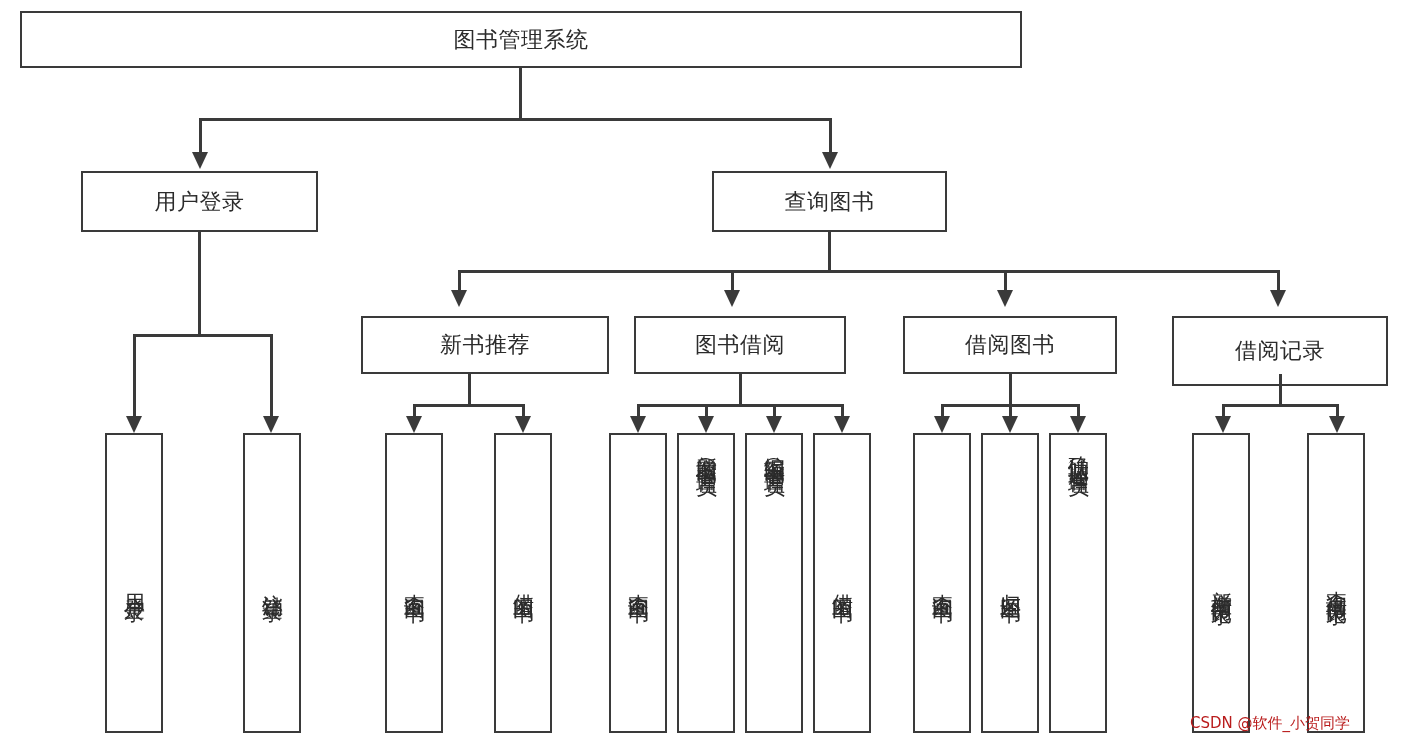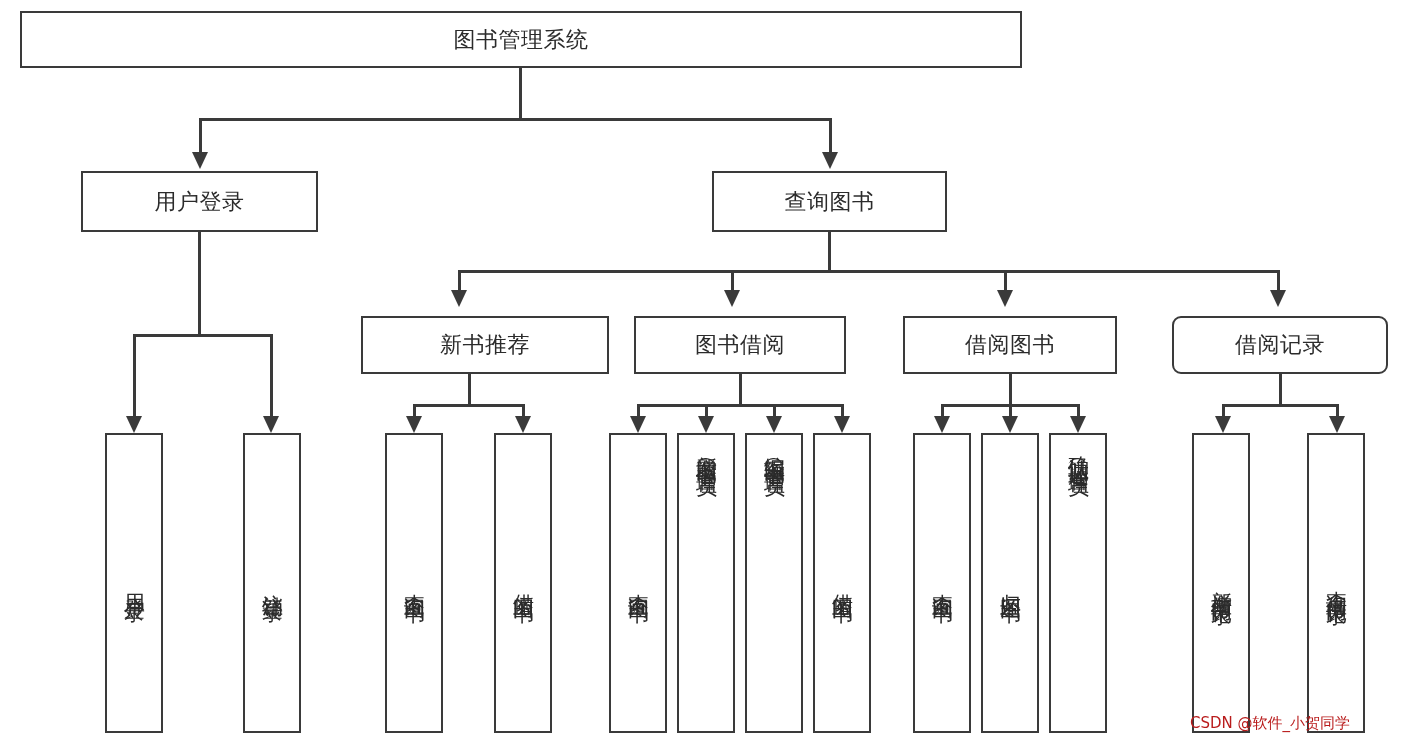--- a/index.html
+++ b/index.html
@@ -133,21 +133,21 @@
 
   <div class="node horizontal" style="left:361px; top:316px; width:248px; height:58px;">
     <span class="label">新书推荐</span>
   </div>
   <div class="node horizontal" style="left:634px; top:316px; width:212px; height:58px;">
     <span class="label">图书借阅</span>
   </div>
   <div class="node horizontal" style="left:903px; top:316px; width:214px; height:58px;">
     <span class="label">借阅图书</span>
   </div>
-  <div class="node horizontal" style="left:1172px; top:316px; width:216px; height:58px;border-radius:9px;">
+  <div class="node horizontal" style="left:1172px; top:316px; width:216px; height:70px;">
     <span class="label">借阅记录</span>
   </div>
 
   <div class="conn v" style="left:468px; top:374px; height:32px;"></div>
   <div class="conn h" style="left:413px; top:404px; width:111px;"></div>
   <div class="conn v" style="left:413px; top:404px; height:14px;"></div>
   <div class="arrow" style="left:406px; top:416px;"></div>
   <div class="conn v" style="left:522px; top:404px; height:14px;"></div>
   <div class="arrow" style="left:515px; top:416px;"></div>
 

